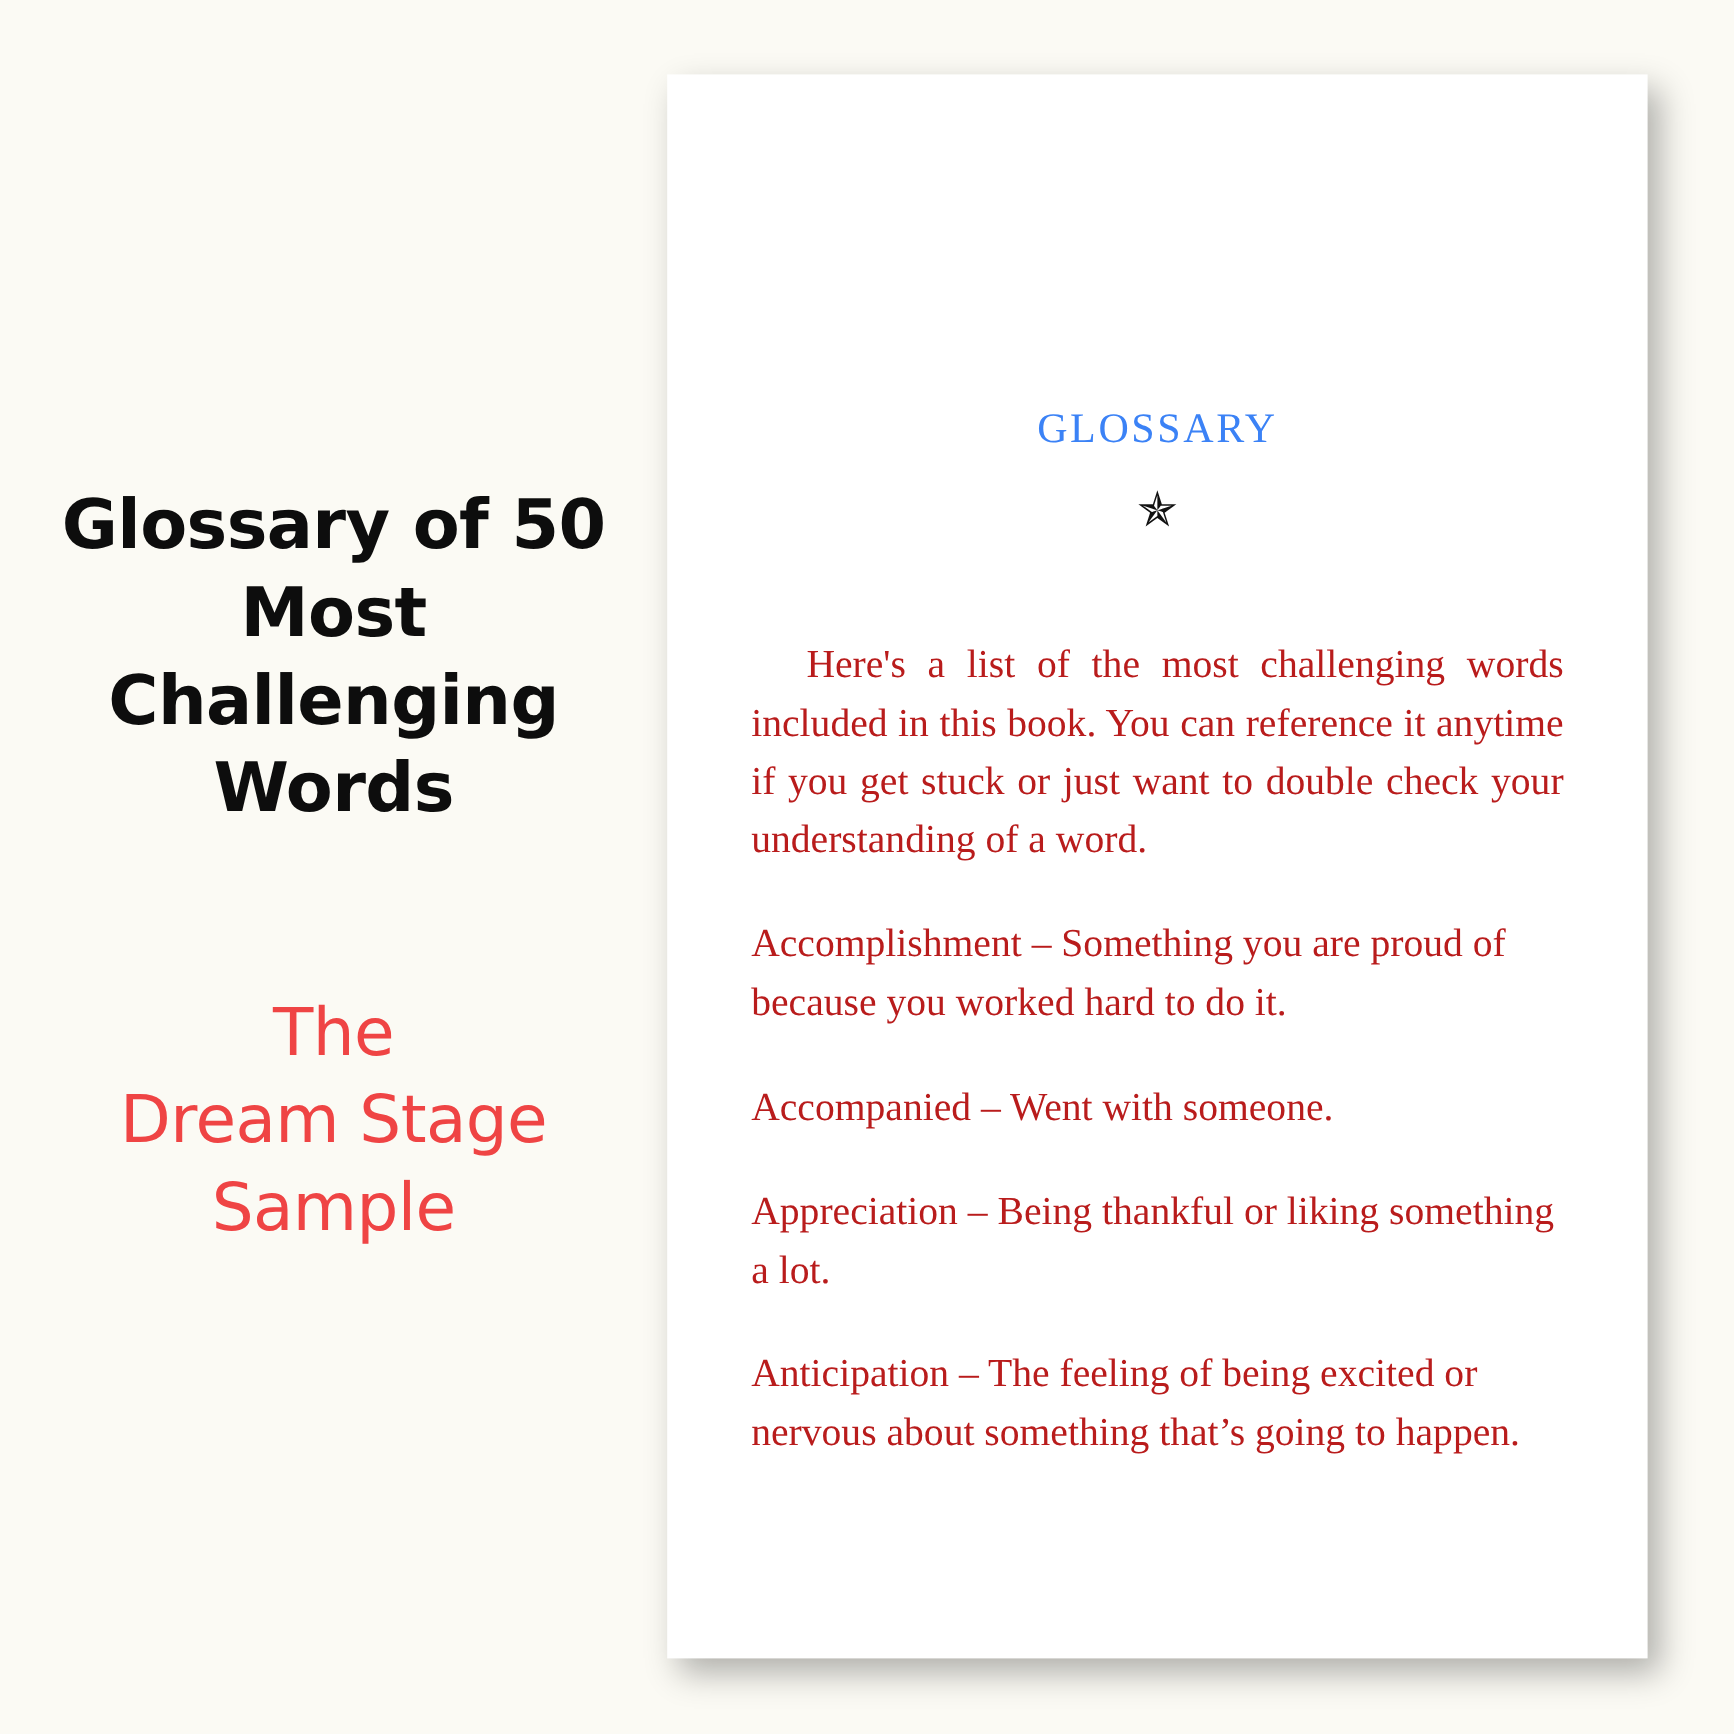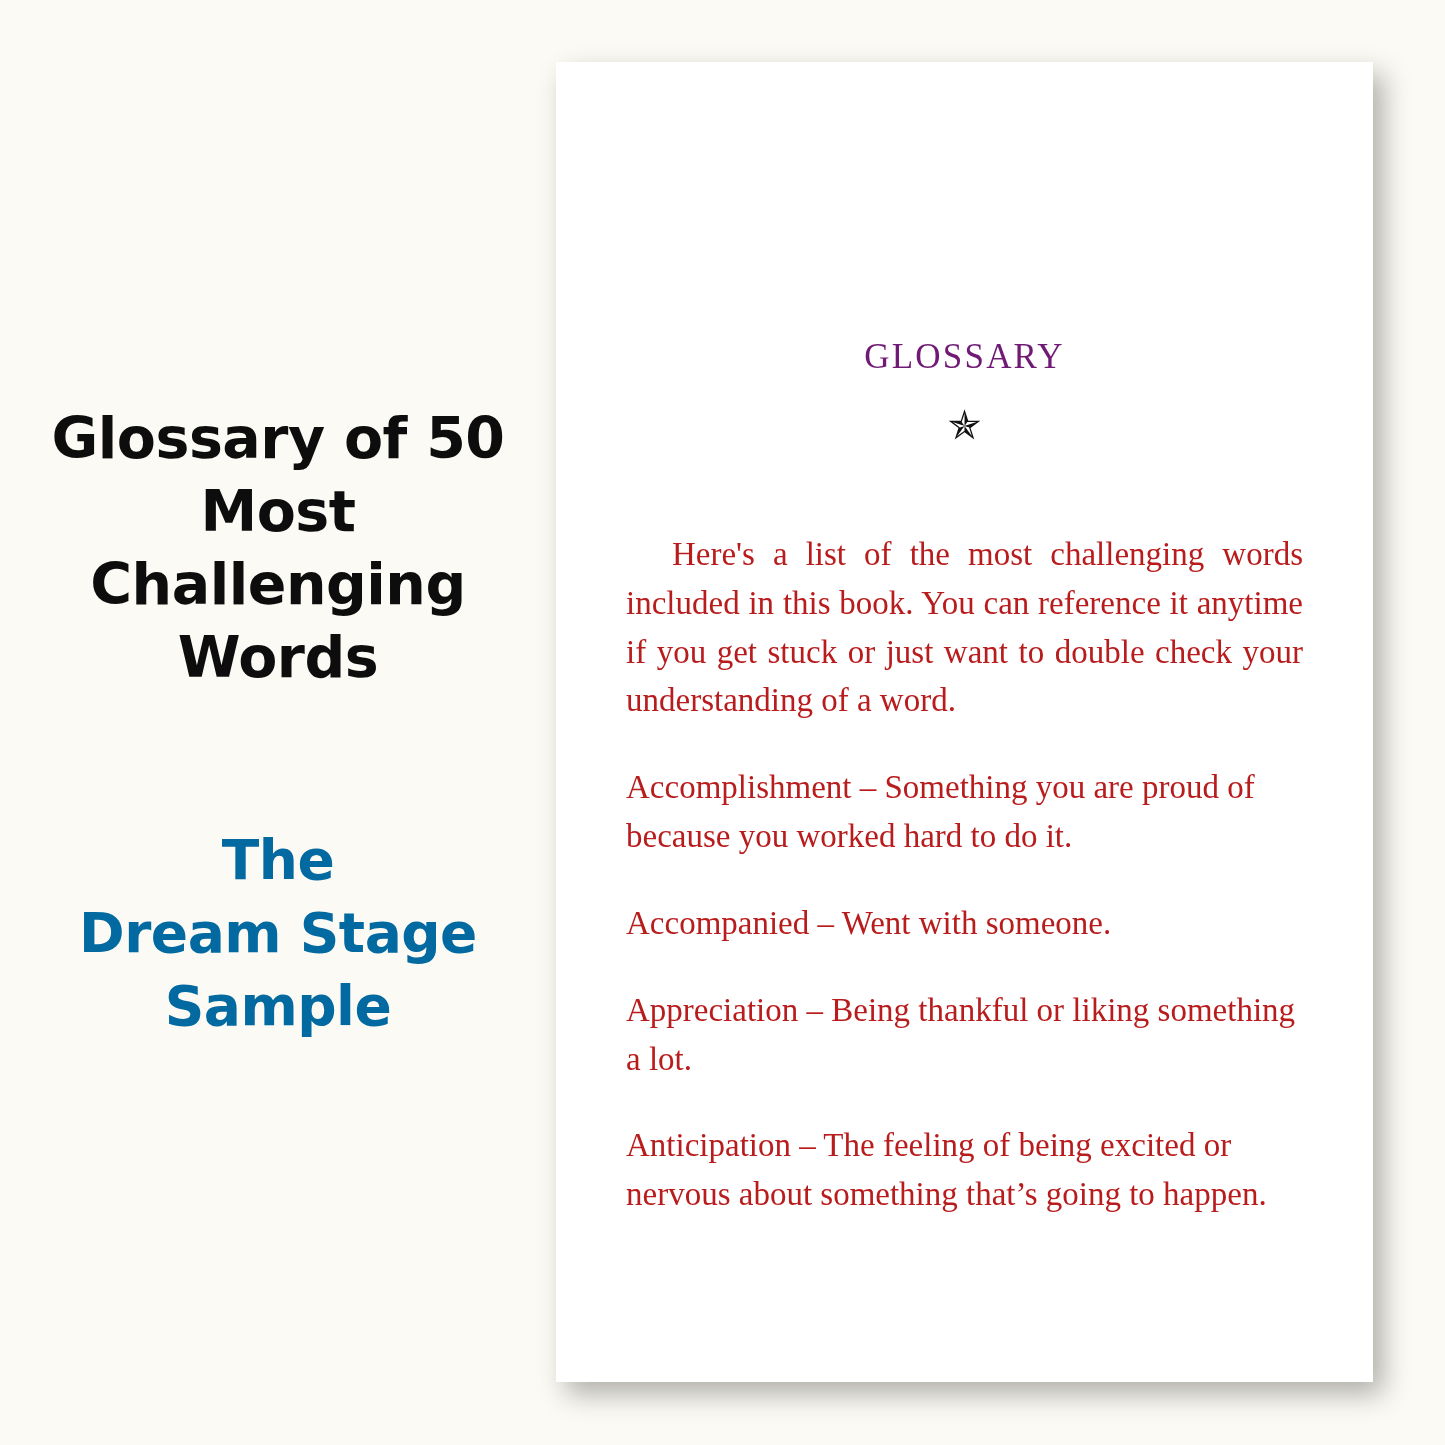--- a/index.html
+++ b/index.html
@@ -40,24 +40,24 @@
     line-height: 1.28;
     color: #0d0d0d;
     letter-spacing: -0.5px;
     margin: 0;
   }
   .promo-gap {
     height: 130px;
   }
   .promo-sub {
     font-family: "DejaVu Sans", sans-serif;
-    font-weight: bold;
+    font-weight: normal;
     font-size: 55px;
     line-height: 1.33;
-    color: #0369a1;
+    color: #ef4444;
     letter-spacing: -0.5px;
     margin: 0;
   }
 
   
   .page-shadow-wrap {
     position: absolute;
     left: 556px;
     top: 62px;
     width: 817px;
@@ -74,21 +74,21 @@
   .page-inner {
     position: relative;
     height: 100%;
   }
 
   .chapter-head {
     text-align: center;
     font-family: "Liberation Serif", serif;
     font-size: 35px;
     letter-spacing: 2.2px;
-    color: #701a75;
+    color: #3b82f6;
     margin-top: 215px;
   }
   .ornament {
     text-align: center;
     font-family: "DejaVu Sans", sans-serif;
     font-size: 40px;
     line-height: 1;
     color: #111;
     margin-top: 28px;
   }

